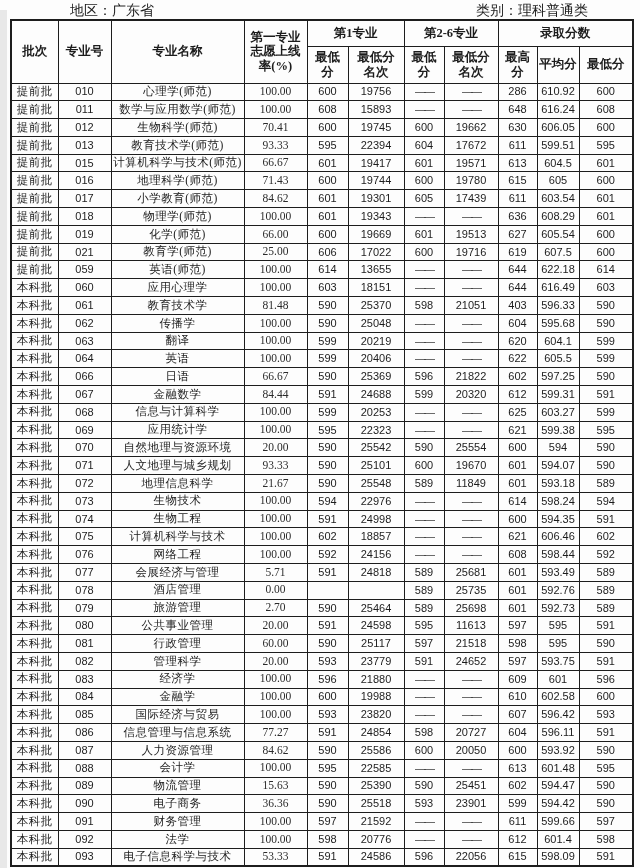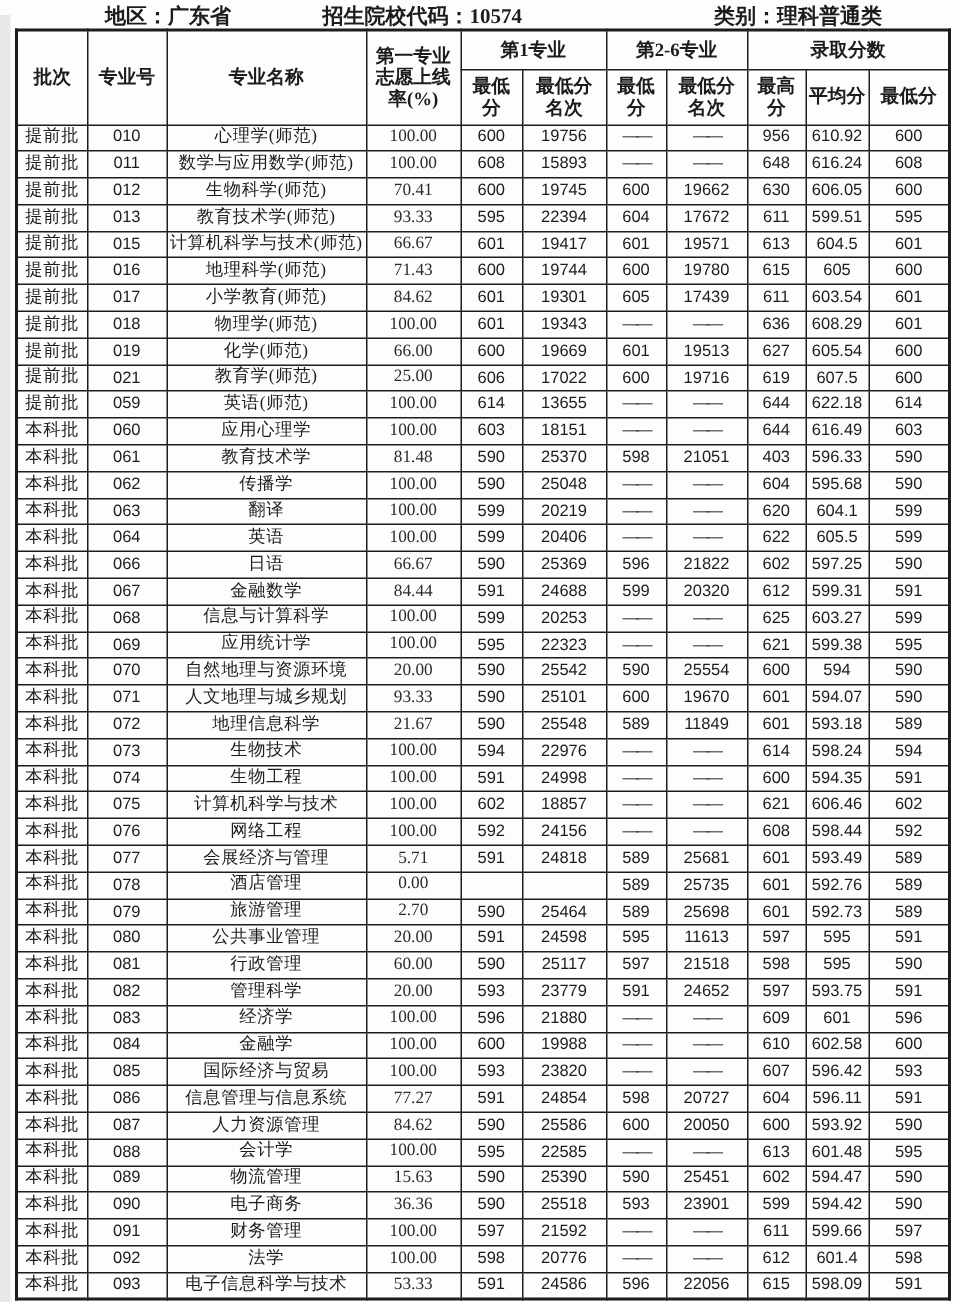--- a/index.html
+++ b/index.html
@@ -19,21 +19,21 @@
     position: absolute;
     left: 0; top: 10px;
     width: 7px; height: 858px;
     background: #e8e8e8;
   }
   .top-line {
     position: absolute;
     left: 0; top: 2px;
     width: 571px; height: 17px;
     font-size: 14px;
-    font-weight: bold;
+    font-weight: normal;
   }
   .top-line span { position: absolute; white-space: nowrap; }
   .top-region   { left: 70px; }
   .top-code     { left: 215px; }
   .top-category { left: 476px; }
 
   table.score-table {
     position: absolute;
     left: 10px; top: 19px;
     width: 622px;
@@ -82,21 +82,20 @@
     font-size: 11px;
   }
 </style>
 </head>
 <body>
 
 <div class="left-strip"></div>
 
 <div class="top-line">
   <span class="top-region">地区：广东省</span>
-  <span class="top-code">招生院校代码：10574</span>
   <span class="top-category">类别：理科普通类</span>
 </div>
 
 <table class="score-table">
   <colgroup>
     <col style="width:47px">
       <col style="width:53px">
       <col style="width:133px">
       <col style="width:63px">
     <col style="width:41px">
@@ -137,21 +136,21 @@
   <tbody>
       <tr>
         <td class="zh">提前批</td>
         <td class="num">010</td>
         <td class="zh">心理学(师范)</td>
         <td class="rate">100.00</td>
         <td class="num">600</td>
         <td class="num">19756</td>
         <td class="num dash">——</td>
         <td class="num dash">——</td>
-        <td class="num">956</td>
+        <td class="num">286</td>
         <td class="num">610.92</td>
         <td class="num">600</td>
       </tr>
       <tr>
         <td class="zh">提前批</td>
         <td class="num">011</td>
         <td class="zh">数学与应用数学(师范)</td>
         <td class="rate">100.00</td>
         <td class="num">608</td>
         <td class="num">15893</td>

